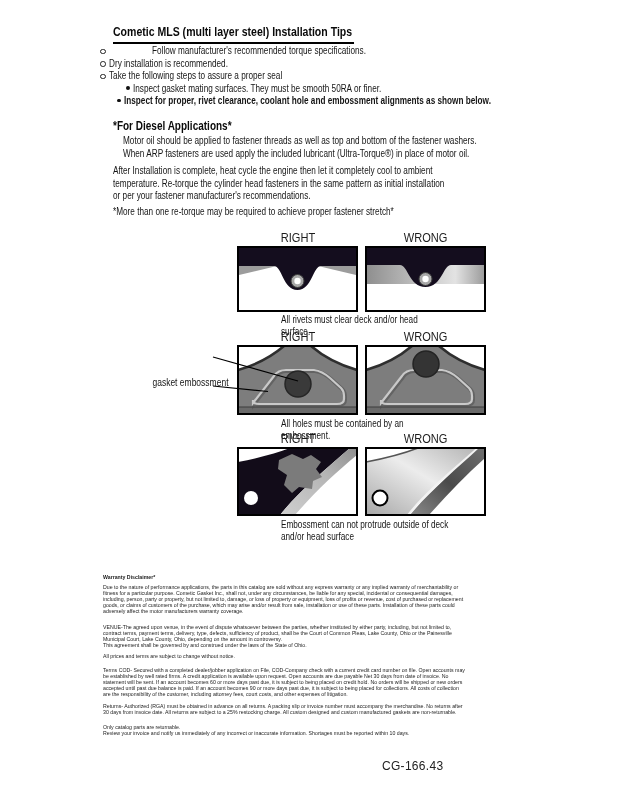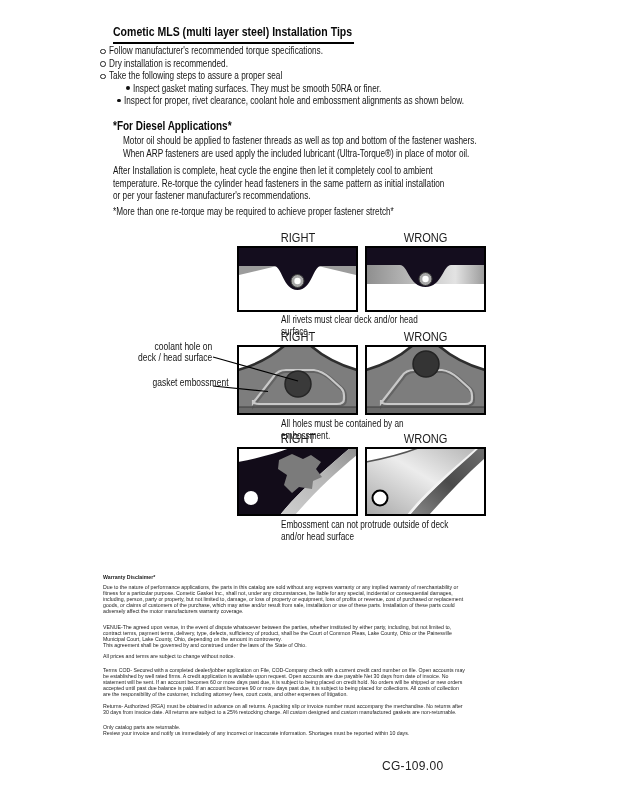--- a/index.html
+++ b/index.html
@@ -41,37 +41,37 @@
 </style>
 </head>
 <body>
 
 <div class="page">
 
   <div class="abs" style="left:113px;top:22px;">
     <span class="title">Cometic MLS (multi layer steel) Installation Tips</span>
   </div>
 
-  <div class="bullet-row body-text" style="left:100px;top:45px;">
+  <div class="bullet-row body-text" style="left:100px;top:45px;gap:43px;">
     <span class="o-bullet"></span>
     <span class="cx">Follow manufacturer's recommended torque specifications.</span>
   </div>
   <div class="bullet-row body-text" style="left:100px;top:57.5px;">
     <span class="o-bullet"></span>
     <span class="cx">Dry installation is recommended.</span>
   </div>
   <div class="bullet-row body-text" style="left:100px;top:70px;">
     <span class="o-bullet"></span>
     <span class="cx">Take the following steps to assure a proper seal</span>
   </div>
   <div class="bullet-row body-text" style="left:126px;top:82.5px;">
     <span class="dot-bullet"></span>
     <span class="cx">Inspect gasket mating surfaces.  They must be smooth 50RA or finer.</span>
   </div>
-  <div class="bullet-row body-text" style="left:117px;top:95px;">
+  <div class="bullet-row body-text" style="left:117px;top:95px;font-weight:bold;">
     <span class="dot-bullet"></span>
     <span class="cx">Inspect for proper, rivet clearance, coolant hole and embossment alignments as shown below.</span>
   </div>
 
   <div class="abs" style="left:113px;top:116px;">
     <span class="h2">*For Diesel Applications*</span>
   </div>
   <div class="abs body-text" style="left:113px;top:135px;margin-left:10px;">
     <span class="cx">Motor oil should be applied to fastener threads as well as top and bottom of the fastener washers.
 When ARP fasteners are used apply the included lubricant (Ultra-Torque®) in place of motor oil.</span>
@@ -155,24 +155,20 @@
         <path d="M16,58 L37,31 Q41,25 49,25 L77,25 Q85,26 93,33 L104,43 Q107,46 107,51 L107,54 Q107,59 100,59 L22,59 Q16,59 16,55 Z" fill="none" stroke="#c9c9c9" stroke-width="2.2"></path>
         <circle cx="61" cy="19" r="13" fill="#343434" stroke="#242424" stroke-width="1.5"></circle>
         <rect x="1" y="1" width="119" height="68" fill="none" stroke="#000000" stroke-width="2"></rect>
       </svg>
     </div>
     <div class="caption" style="margin-top:3px;">
       <span class="cx">All holes must be contained by an embossment.</span>
     </div>
   </div>
 
-  <div class="abs ann-label" style="left:118px;top:341px;width:94px;">
-    <span class="cxr">coolant hole on
-deck / head surface</span>
-  </div>
   <div class="abs ann-label" style="left:134px;top:377px;width:94px;">
     <span class="cxr">gasket embossment</span>
   </div>
   <svg class="abs" style="left:118px;top:330px;pointer-events:none;" width="400" height="110" viewBox="0 0 400 110">
     <line x1="95" y1="27" x2="180" y2="51" stroke="#000" stroke-width="1.2"></line>
     <line x1="95" y1="56" x2="150" y2="61.5" stroke="#000" stroke-width="1.2"></line>
   </svg>
 
   <div class="fig" style="left:237px;top:431px;">
     <div class="fig-labels">
@@ -253,16 +249,16 @@
   <div class="abs fineprint" style="left:103px;top:703px;">
     <span class="cxf">Returns- Authorized (RGA) must be obtained in advance on all returns.  A packing slip or invoice number must accompany the merchandise.  No returns after
 30 days from invoice date.  All returns are subject to a 25% restocking charge.  All custom designed and custom manufactured gaskets are non-returnable.</span>
   </div>
   <div class="abs fineprint" style="left:103px;top:724px;">
     <span class="cxf">Only catalog parts are returnable.
 Review your invoice and notify us immediately of any incorrect or inaccurate information.  Shortages must be reported within 10 days.</span>
   </div>
 
   <div class="abs footer-code" style="left:382px;top:759px;">
-    <span>CG-109.00</span>
+    <span>CG-166.43</span>
   </div>
 
 </div>
 
 </body></html>

